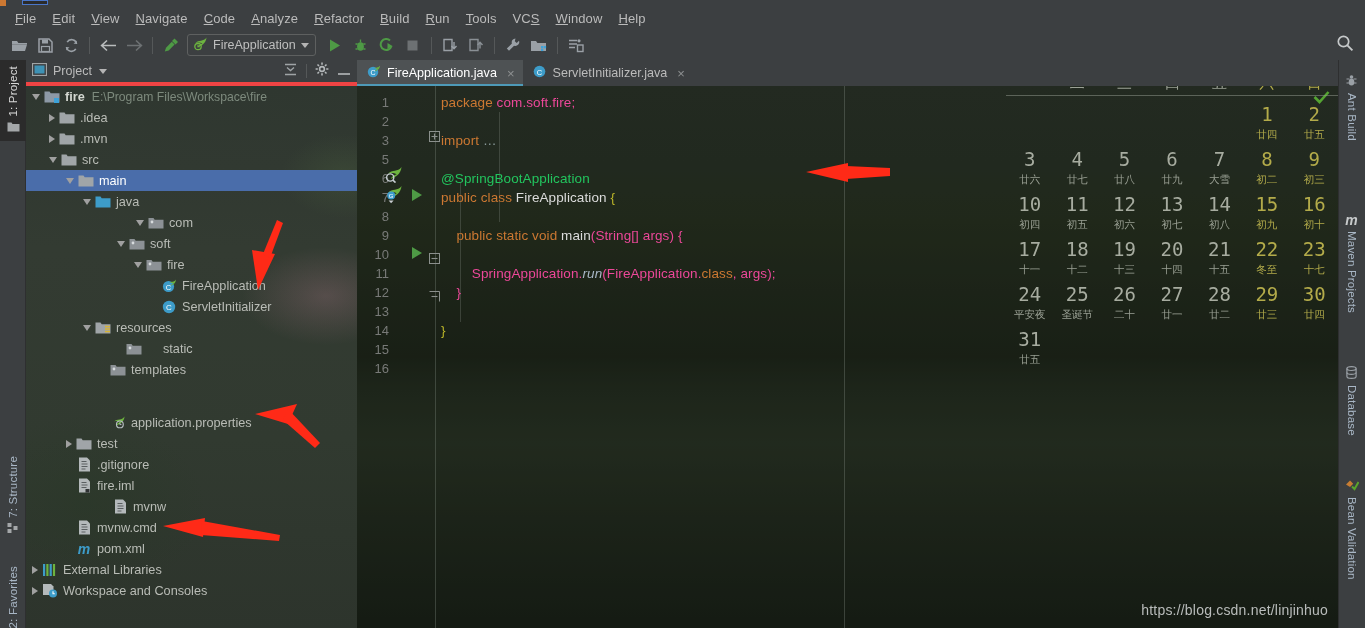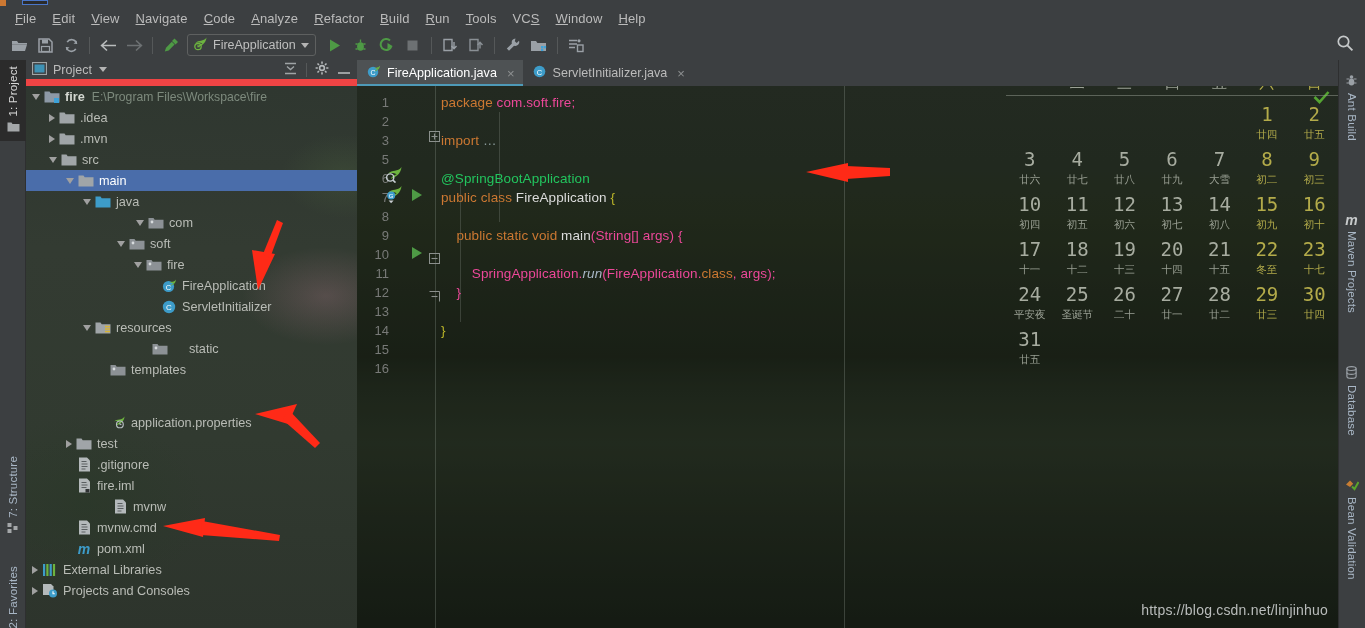--- a/index.html
+++ b/index.html
@@ -98,21 +98,21 @@
   }
 
   
   .projpanel {
     position: absolute; left: 26px; top: 60px; width: 331px; height: 568px;
     background: #3c3f41; overflow: hidden;
   }
   .proj-header {
     position: absolute; left: 0; top: 0; width: 331px; height: 26px;
     background: #3c3f41; display: flex; align-items: center; padding: 0 6px;
-    border-bottom: 7px solid #ef4444;
+    border-bottom: 4px solid #ef4444;
   }
   .proj-header .title { font-size: 12.5px; color: #bbbbbb; margin-left: 6px; }
   .proj-header .hdr-right { margin-left: auto; display: flex; align-items: center; gap: 8px; }
   .proj-tree {
     position: absolute; left: 0; top: 26px; width: 331px; height: 542px;
     background-color: #333a33;
     background-image:
        radial-gradient(ellipse 120px 70px at 300px 210px, rgba(168,120,134,.30), rgba(168,120,134,0) 70%),
        radial-gradient(ellipse 90px 60px at 318px 90px,  rgba(90,120,70,.22), rgba(0,0,0,0) 70%),
        radial-gradient(ellipse 160px 120px at 60px 420px, rgba(40,56,38,.5), rgba(0,0,0,0) 75%),
@@ -608,21 +608,21 @@
         <div class="trow" style="padding-left: 57px;">
           <span class="arrow down"></span>
           <span class="tico">
             <svg width="16" height="14" viewBox="0 0 16 14">
               <path d="M0.5 1.5h5l1.2 1.7H15.5v9.3H0.5z" fill="#a0a5a8"></path>
               <path d="M10 5.5h5M10 8h5M10 10.5h5" stroke="#d6b436" stroke-width="1.4"></path>
             </svg>
           </span>
           <span class="tlabel">resources</span>
         </div>
-        <div class="trow" style="padding-left: 100px; gap: 16px;">
+        <div class="trow" style="padding-left: 74px; gap: 16px;">
           <span class="arrow none"></span>
           <span class="tico">
             <svg width="16" height="14" viewBox="0 0 16 14">
               <path d="M0.5 2h5l1.2 1.7H15.5v8.8H0.5z" fill="#8c9195"></path>
               <circle cx="4" cy="6" r="1.4" fill="#d7dbdd"></circle>
             </svg>
           </span>
           <span class="tlabel">static</span>
         </div>
         <div class="trow" style="padding-left: 74px;">
@@ -719,21 +719,21 @@
         </div>
         <div class="trow" style="padding-left: 6px;">
           <span class="arrow right"></span>
           <span class="tico">
             <svg width="16" height="15" viewBox="0 0 16 15">
               <path d="M1 1h8l2.5 2.5V12H1z" fill="#b4b9bb"></path>
               <circle cx="11" cy="10.5" r="4" fill="#3d9cc9"></circle>
               <path d="M11 8.3v2.4h1.8" stroke="#ffffff" stroke-width="1.1" fill="none"></path>
             </svg>
           </span>
-          <span class="tlabel">Projects and Consoles</span>
+          <span class="tlabel">Workspace and Consoles</span>
         </div>
       </div>
   </div>
 
   <div class="editor">
     <div class="tabstrip" id="tabstrip">
         <div class="etab active">
           <span><svg width="15" height="15" viewBox="0 0 16 16">
               <circle cx="7.5" cy="8.5" r="5.6" fill="#3d9cc9"></circle>
               <text x="7.5" y="11.6" font-size="7.5" fill="#ffffff" text-anchor="middle" font-family="Liberation Sans">C</text>

